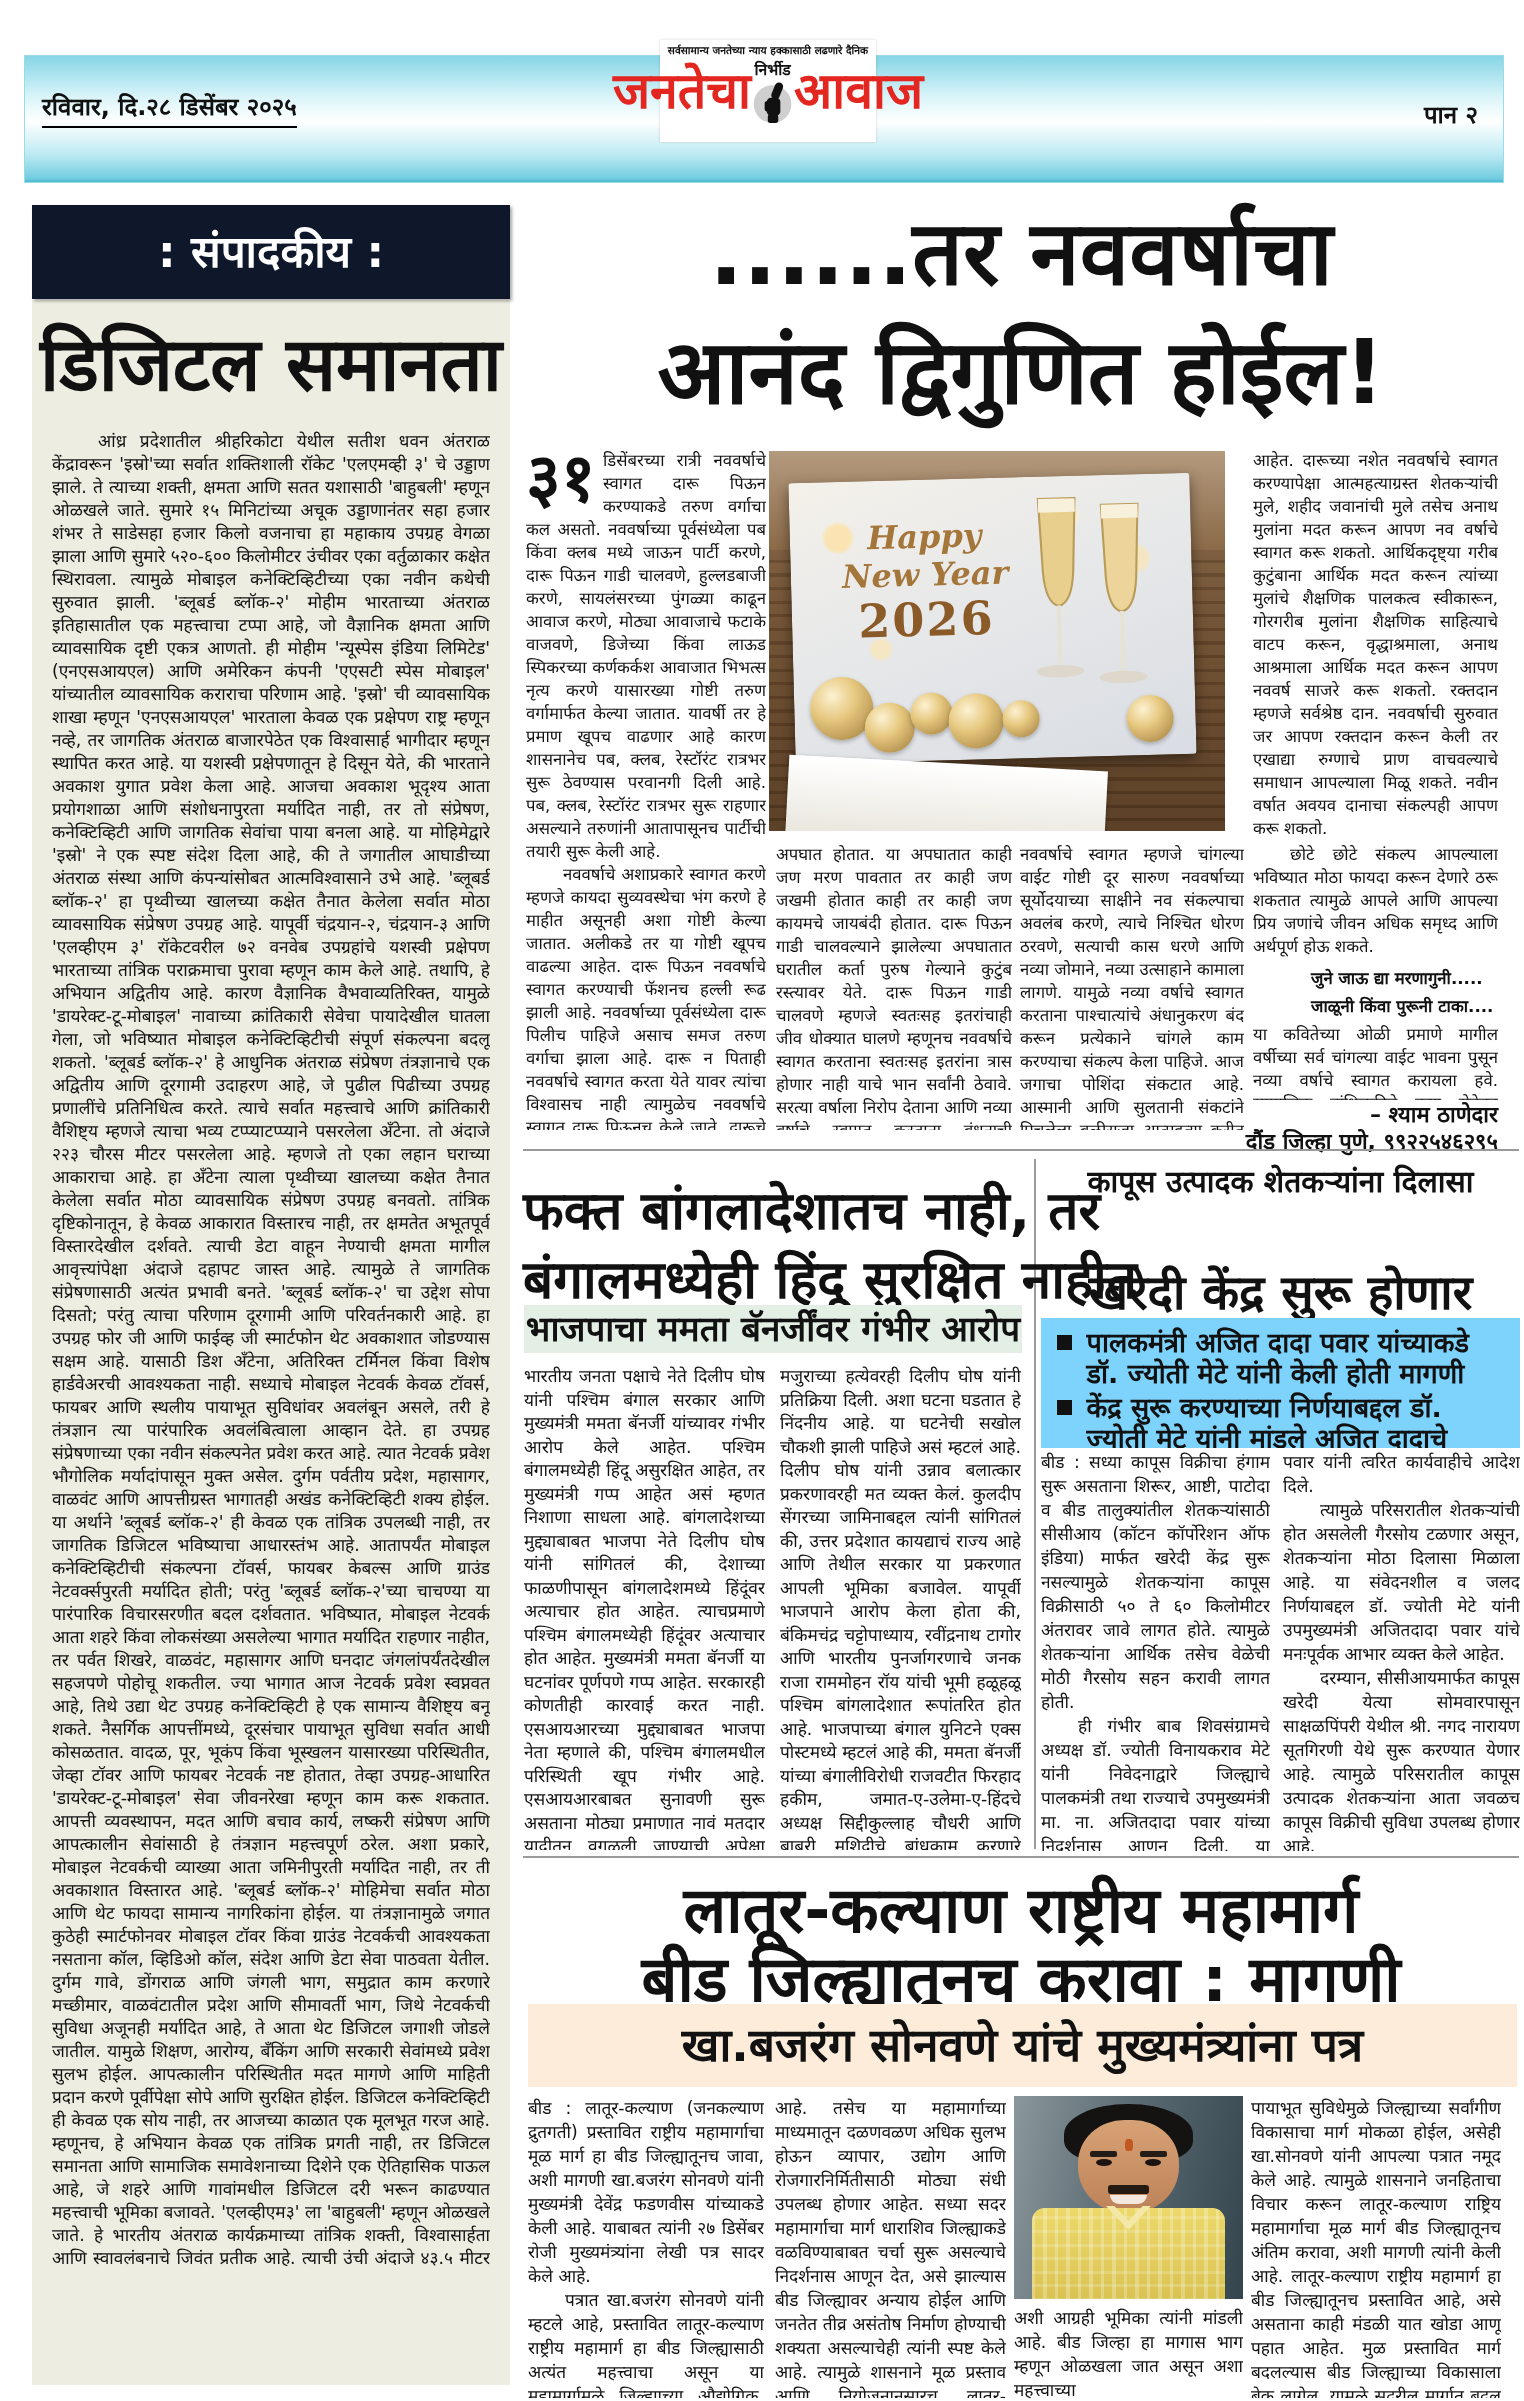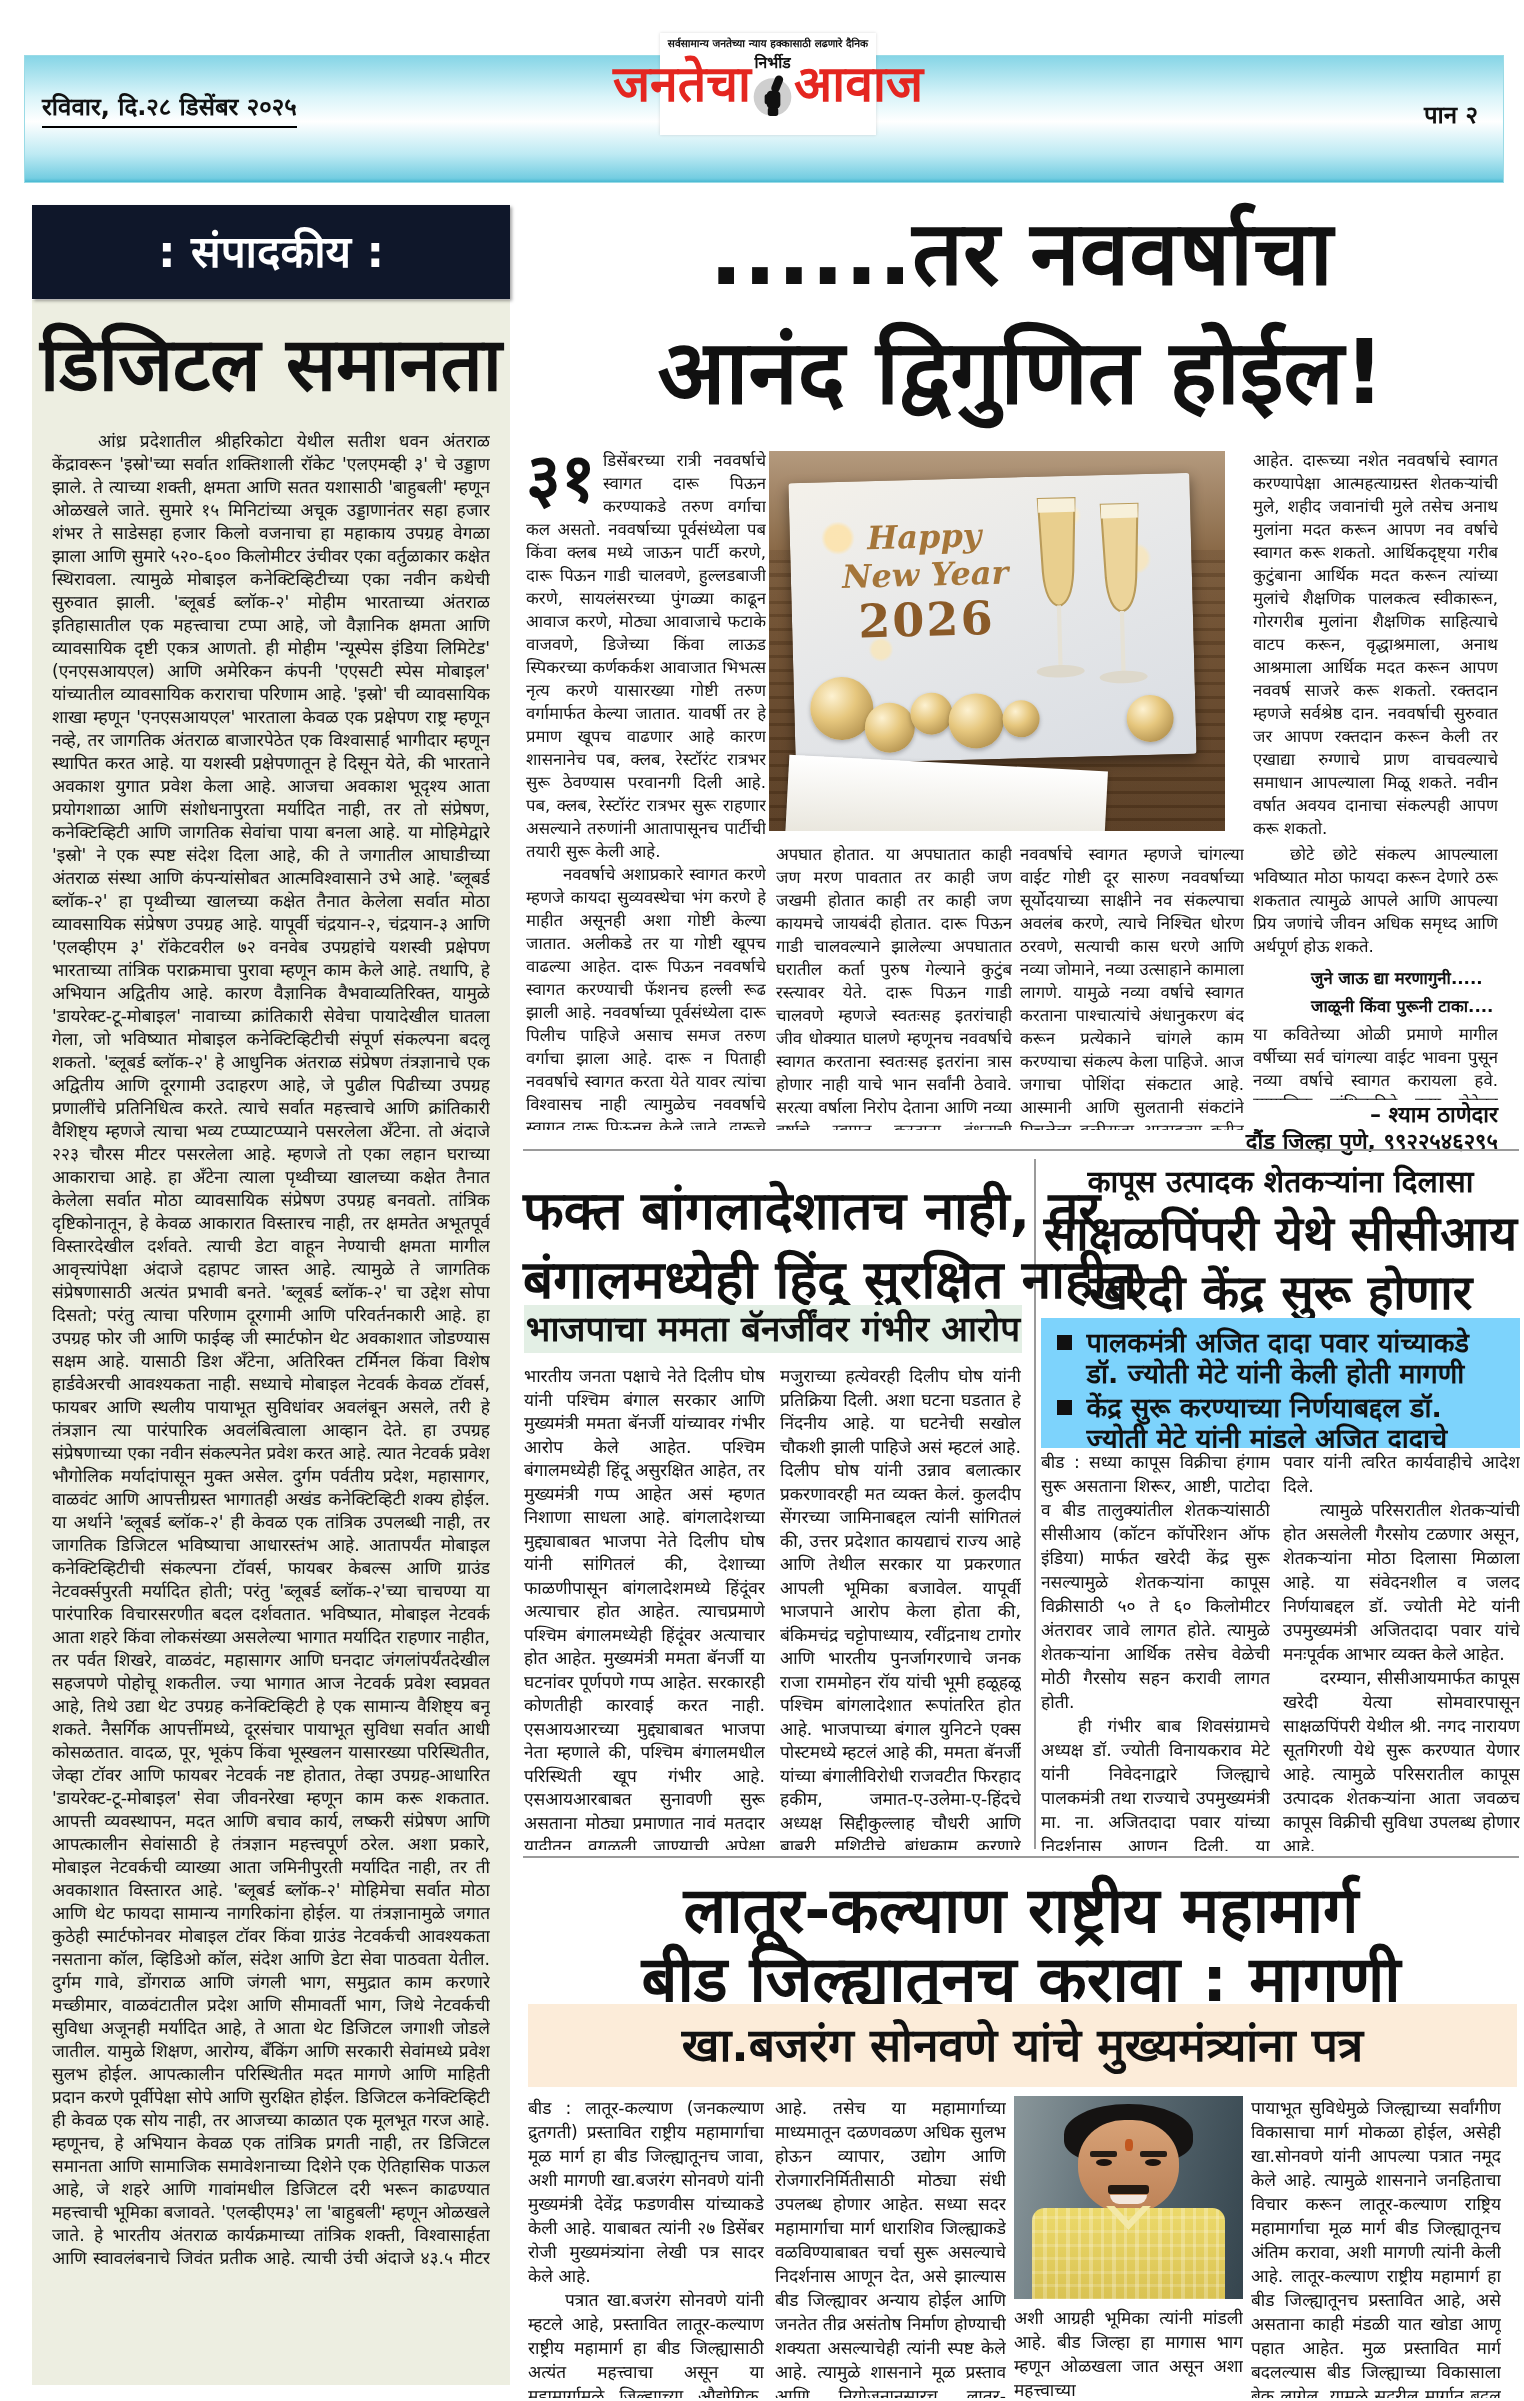--- a/index.html
+++ b/index.html
@@ -81,21 +81,21 @@
 </style>
 </head>
 <body>
 
 <div class="page">
 
   <div class="abs hbar" style="left:23.5px;top:55px;width:1478px;height:126px;"></div>
   <div class="abs hdate" style="left:42px;top:89px;">रविवार, दि.२८ डिसेंबर २०२५</div>
   <div class="abs hpage" style="right:47px;top:97px;">पान २</div>
 
-  <div class="abs masthead" style="left:660px;top:33px;width:216px;height:99px;">
+  <div class="abs masthead" style="left:660px;top:40px;width:216px;height:99px;">
     <div class="mast-tag">सर्वसामान्य जनतेच्या न्याय हक्कासाठी लढणारे दैनिक</div>
     <div class="mast-row">
       <span class="mast-word">जनतेचा</span>
       <span class="badge-col">
         <span class="badge-txt">निर्भीड</span>
         <svg width="41" height="45" viewBox="0 0 78 86">
           <circle cx="39" cy="46" r="36" fill="#cfcfcf"></circle>
           <rect x="40" y="4" width="16" height="34" rx="8" transform="rotate(22 48 21)" fill="#111"></rect>
           <rect x="28" y="34" width="26" height="34" rx="8" fill="#111"></rect>
           <rect x="24" y="40" width="10" height="20" rx="5" fill="#111"></rect>
@@ -182,21 +182,20 @@
   <div class="abs bigline" style="left:523px;top:1241px;width:501px;font-size:53px;">बंगालमध्येही हिंदू सुरक्षित नाहीत</div>
   <div class="abs banner-green" style="left:524px;top:1305px;width:498px;height:48px;font-size:35px;line-height:48px;">भाजपाचा ममता बॅनर्जींवर गंभीर आरोप</div>
   <div class="abs bodycol" style="left:524px;top:1365px;width:241px;height:485px;font-size:17.3px;line-height:23.5px;">
     <p>भारतीय जनता पक्षाचे नेते दिलीप घोष यांनी पश्चिम बंगाल सरकार आणि मुख्यमंत्री ममता बॅनर्जी यांच्यावर गंभीर आरोप केले आहेत. पश्चिम बंगालमध्येही हिंदू असुरक्षित आहेत, तर मुख्यमंत्री गप्प आहेत असं म्हणत निशाणा साधला आहे. बांगलादेशच्या मुद्द्याबाबत भाजपा नेते दिलीप घोष यांनी सांगितलं की, देशाच्या फाळणीपासून बांगलादेशमध्ये हिंदूंवर अत्याचार होत आहेत. त्याचप्रमाणे पश्चिम बंगालमध्येही हिंदूंवर अत्याचार होत आहेत. मुख्यमंत्री ममता बॅनर्जी या घटनांवर पूर्णपणे गप्प आहेत. सरकारही कोणतीही कारवाई करत नाही. एसआयआरच्या मुद्द्याबाबत भाजपा नेता म्हणाले की, पश्चिम बंगालमधील परिस्थिती खूप गंभीर आहे. एसआयआरबाबत सुनावणी सुरू असताना मोठ्या प्रमाणात नावं मतदार यादीतून वगळली जाण्याची अपेक्षा आहे. ओडिशामध्ये बांगलादेशी असल्याच्या संशयावरून पश्चिम बंगालच्या एका</p>
   </div>
   <div class="abs bodycol" style="left:780px;top:1365px;width:241px;height:485px;font-size:17.3px;line-height:23.5px;">
     <p>मजुराच्या हत्येवरही दिलीप घोष यांनी प्रतिक्रिया दिली. अशा घटना घडतात हे निंदनीय आहे. या घटनेची सखोल चौकशी झाली पाहिजे असं म्हटलं आहे. दिलीप घोष यांनी उन्नाव बलात्कार प्रकरणावरही मत व्यक्त केलं. कुलदीप सेंगरच्या जामिनाबद्दल त्यांनी सांगितलं की, उत्तर प्रदेशात कायद्याचं राज्य आहे आणि तेथील सरकार या प्रकरणात आपली भूमिका बजावेल. यापूर्वी भाजपाने आरोप केला होता की, बंकिमचंद्र चट्टोपाध्याय, रवींद्रनाथ टागोर आणि भारतीय पुनर्जागरणाचे जनक राजा राममोहन रॉय यांची भूमी हळूहळू पश्चिम बांगलादेशात रूपांतरित होत आहे. भाजपाच्या बंगाल युनिटने एक्स पोस्टमध्ये म्हटलं आहे की, ममता बॅनर्जी यांच्या बंगालीविरोधी राजवटीत फिरहाद हकीम, जमात-ए-उलेमा-ए-हिंदचे अध्यक्ष सिद्दीकुल्लाह चौधरी आणि बाबरी मशिदीचे बांधकाम करणारे हुमायून कबीर हे इस्लामी राज्य ताब्यात घेत आहेत. हे सर्वजण टीएमसीशी संबंधित आहेत. बंगाली भाषा आणि संस्कृतीचा नाश करणं हा आता लपलेला अजेंडा राहिलेला नाही. तो पूर्णपणे उघड आहे.</p>
   </div>
 
   <div class="abs bigline" style="left:1041px;top:1160px;width:479px;font-size:30px;">कापूस उत्पादक शेतकऱ्यांना दिलासा</div>
-  <div class="abs bigline" style="left:1041px;top:1199px;width:479px;font-size:48px;">साक्षळपिंपरी येथे सीसीआय</div>
   <div class="abs bigline" style="left:1041px;top:1258px;width:479px;font-size:48px;">खरेदी केंद्र सुरू होणार</div>
   <div class="abs bullets" style="left:1041px;top:1318px;width:454px;height:111px;overflow:hidden;">
     <div class="bullet-item">पालकमंत्री अजित दादा पवार यांच्याकडे डॉ. ज्योती मेटे यांनी केली होती मागणी</div>
     <div class="bullet-item">केंद्र सुरू करण्याच्या निर्णयाबद्दल डॉ. ज्योती मेटे यांनी मांडले अजित दादाचे आभार</div>
   </div>
   <div class="abs bodycol" style="left:1041px;top:1450px;width:229px;height:401px;font-size:17.3px;line-height:24px;">
     <p>बीड : सध्या कापूस विक्रीचा हंगाम सुरू असताना शिरूर, आष्टी, पाटोदा व बीड तालुक्यांतील शेतकऱ्यांसाठी सीसीआय (कॉटन कॉर्पोरेशन ऑफ इंडिया) मार्फत खरेदी केंद्र सुरू नसल्यामुळे शेतकऱ्यांना कापूस विक्रीसाठी ५० ते ६० किलोमीटर अंतरावर जावे लागत होते. त्यामुळे शेतकऱ्यांना आर्थिक तसेच वेळेची मोठी गैरसोय सहन करावी लागत होती.</p>
     <p>ही गंभीर बाब शिवसंग्रामचे अध्यक्ष डॉ. ज्योती विनायकराव मेटे यांनी निवेदनाद्वारे जिल्ह्याचे पालकमंत्री तथा राज्याचे उपमुख्यमंत्री मा. ना. अजितदादा पवार यांच्या निदर्शनास आणून दिली. या निवेदनाची तत्काळ दखल घेत उपमुख्यमंत्री अजितदादा</p>
   </div>
   <div class="abs bodycol" style="left:1283px;top:1450px;width:237px;height:401px;font-size:17.3px;line-height:24px;">

